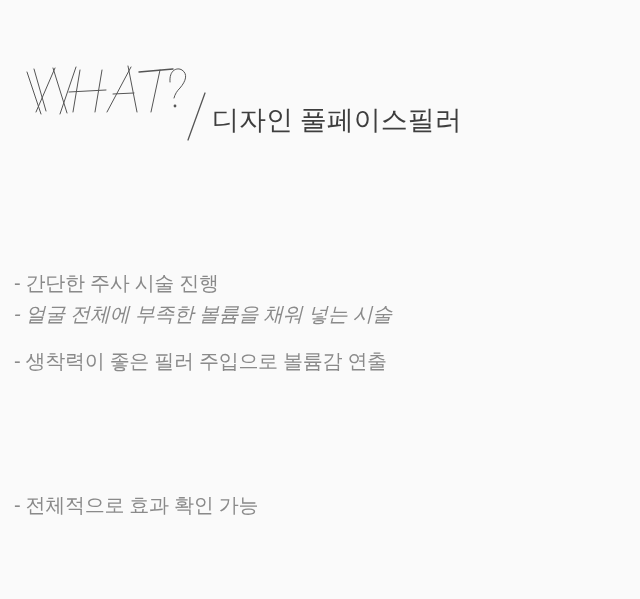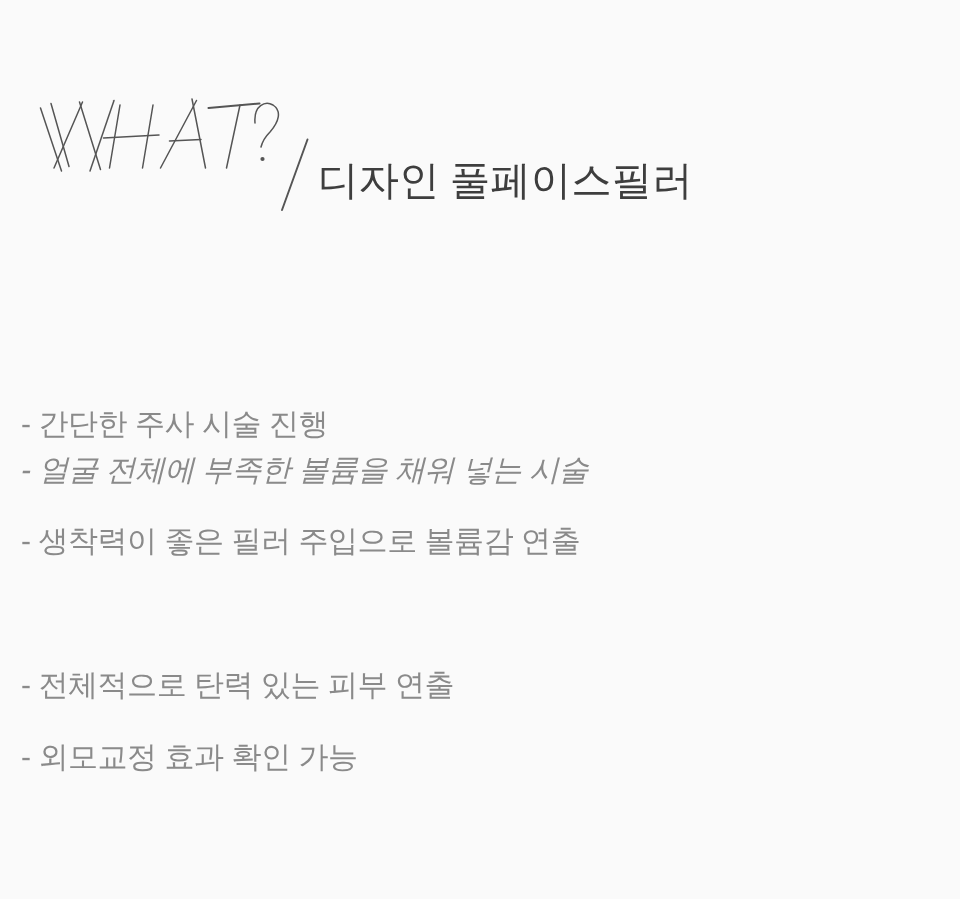--- a/index.html
+++ b/index.html
@@ -96,16 +96,15 @@
     <path d="M181,33 L164,80" stroke-width="1.3"></path>
   </svg>
   <span class="sr-only">WHAT?</span>
   <span class="sr-only">/</span>
 
   <h1 class="page-title">디자인 풀페이스필러</h1>
 
   <div class="line l2">- 간단한 주사 시술 진행</div>
   <div class="line l3">- 얼굴 전체에 부족한 볼륨을 채워 넣는 시술</div>
   <div class="line l4">- 생착력이 좋은 필러 주입으로 볼륨감 연출</div>
-  <div class="line l6">- 전체적으로 탄력 있는 피부 연출</div>
-  <div class="line l7">- 외모교정 효과 확인 가능</div>
+  <div class="line l7">- 전체적으로 효과 확인 가능</div>
 
 </div>
 
 </body></html>

